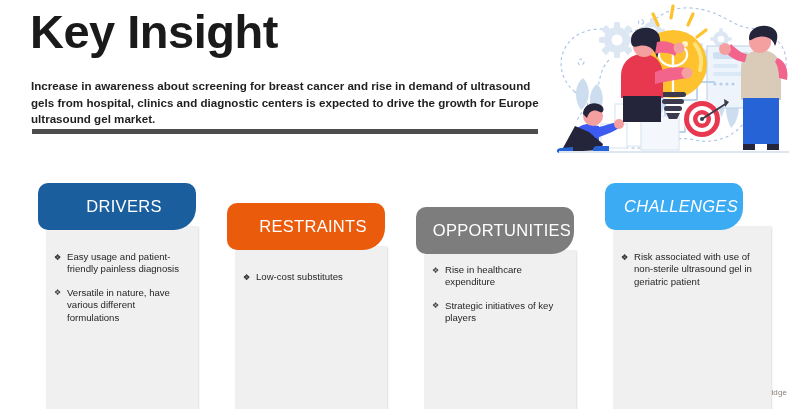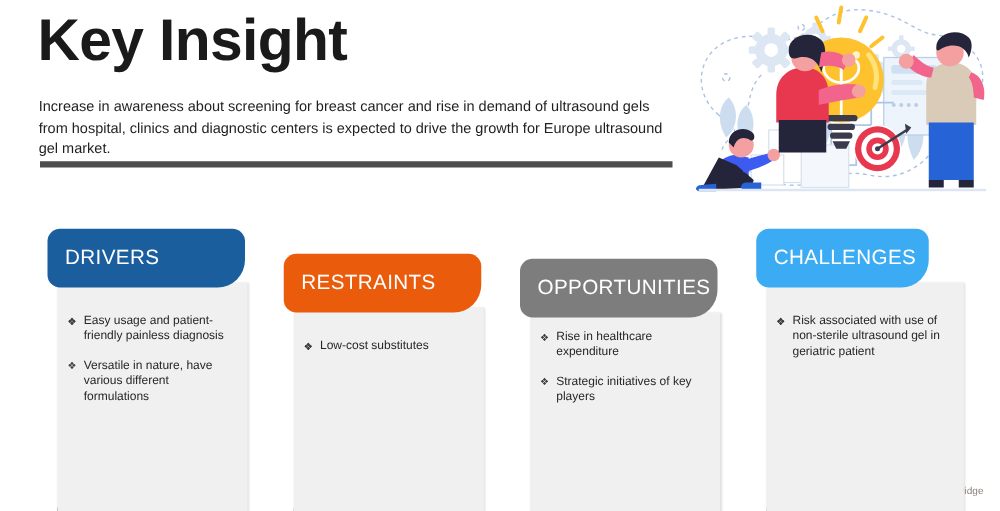--- a/index.html
+++ b/index.html
@@ -29,20 +29,21 @@
     white-space: nowrap;
   }
   #intro-text {
     position: absolute;
     left: 31px;
     top: 78px;
     width: 508px;
     font-size: 11.6px;
     line-height: 16.5px;
     color: #1f1f1f;
+    font-weight: bold;
   }
   #header-rule {
     position: absolute;
     left: 32px;
     top: 129px;
     width: 506px;
     height: 5px;
     background: #4d4d4d;
   }
 
@@ -60,20 +61,21 @@
   .card {
     position: absolute;
     top: 183px;
   }
   .card-header {
     position: relative;
     height: 47px;
     border-radius: 10px 10px 22px 10px;
     display: flex;
     align-items: center;
+    justify-content: center;
     z-index: 2;
   }
   .card-header-label {
     color: #ffffff;
     font-size: 16.5px;
     font-weight: 400;
     letter-spacing: 0.3px;
     white-space: nowrap;
     padding-left: 14px;
   }
@@ -329,21 +331,21 @@
       </div>
       <div class="card-body" style="width: 152px; height: 184px;">
         <ul class="bullets">
           <li><span class="bullet-glyph">❖</span><span>Rise in healthcare expenditure</span></li>
           <li><span class="bullet-glyph">❖</span><span>Strategic initiatives of key players</span></li>
         </ul>
       </div>
       <div class="card-bar" style="background: rgb(125, 125, 125); width: 144px; top: 223px;"></div>
     </div>
     <div class="card" style="left: 605px;">
-      <div class="card-header" style="background: rgb(59, 171, 243); width: 138px;">
+      <div class="card-header" style="background: rgb(59, 171, 243); width: 138px; font-style: italic;">
         <span class="card-header-label">CHALLENGES</span>
       </div>
       <div class="card-body" style="width: 158px; height: 184px;">
         <ul class="bullets">
           <li><span class="bullet-glyph">❖</span></li>
           <li><span class="bullet-glyph">❖</span><span>Risk associated with use of non-sterile ultrasound gel in geriatric patient</span></li>
         </ul>
       </div>
       <div class="card-bar" style="background: rgb(59, 171, 243); width: 150px; top: 223px;"></div>
     </div>

